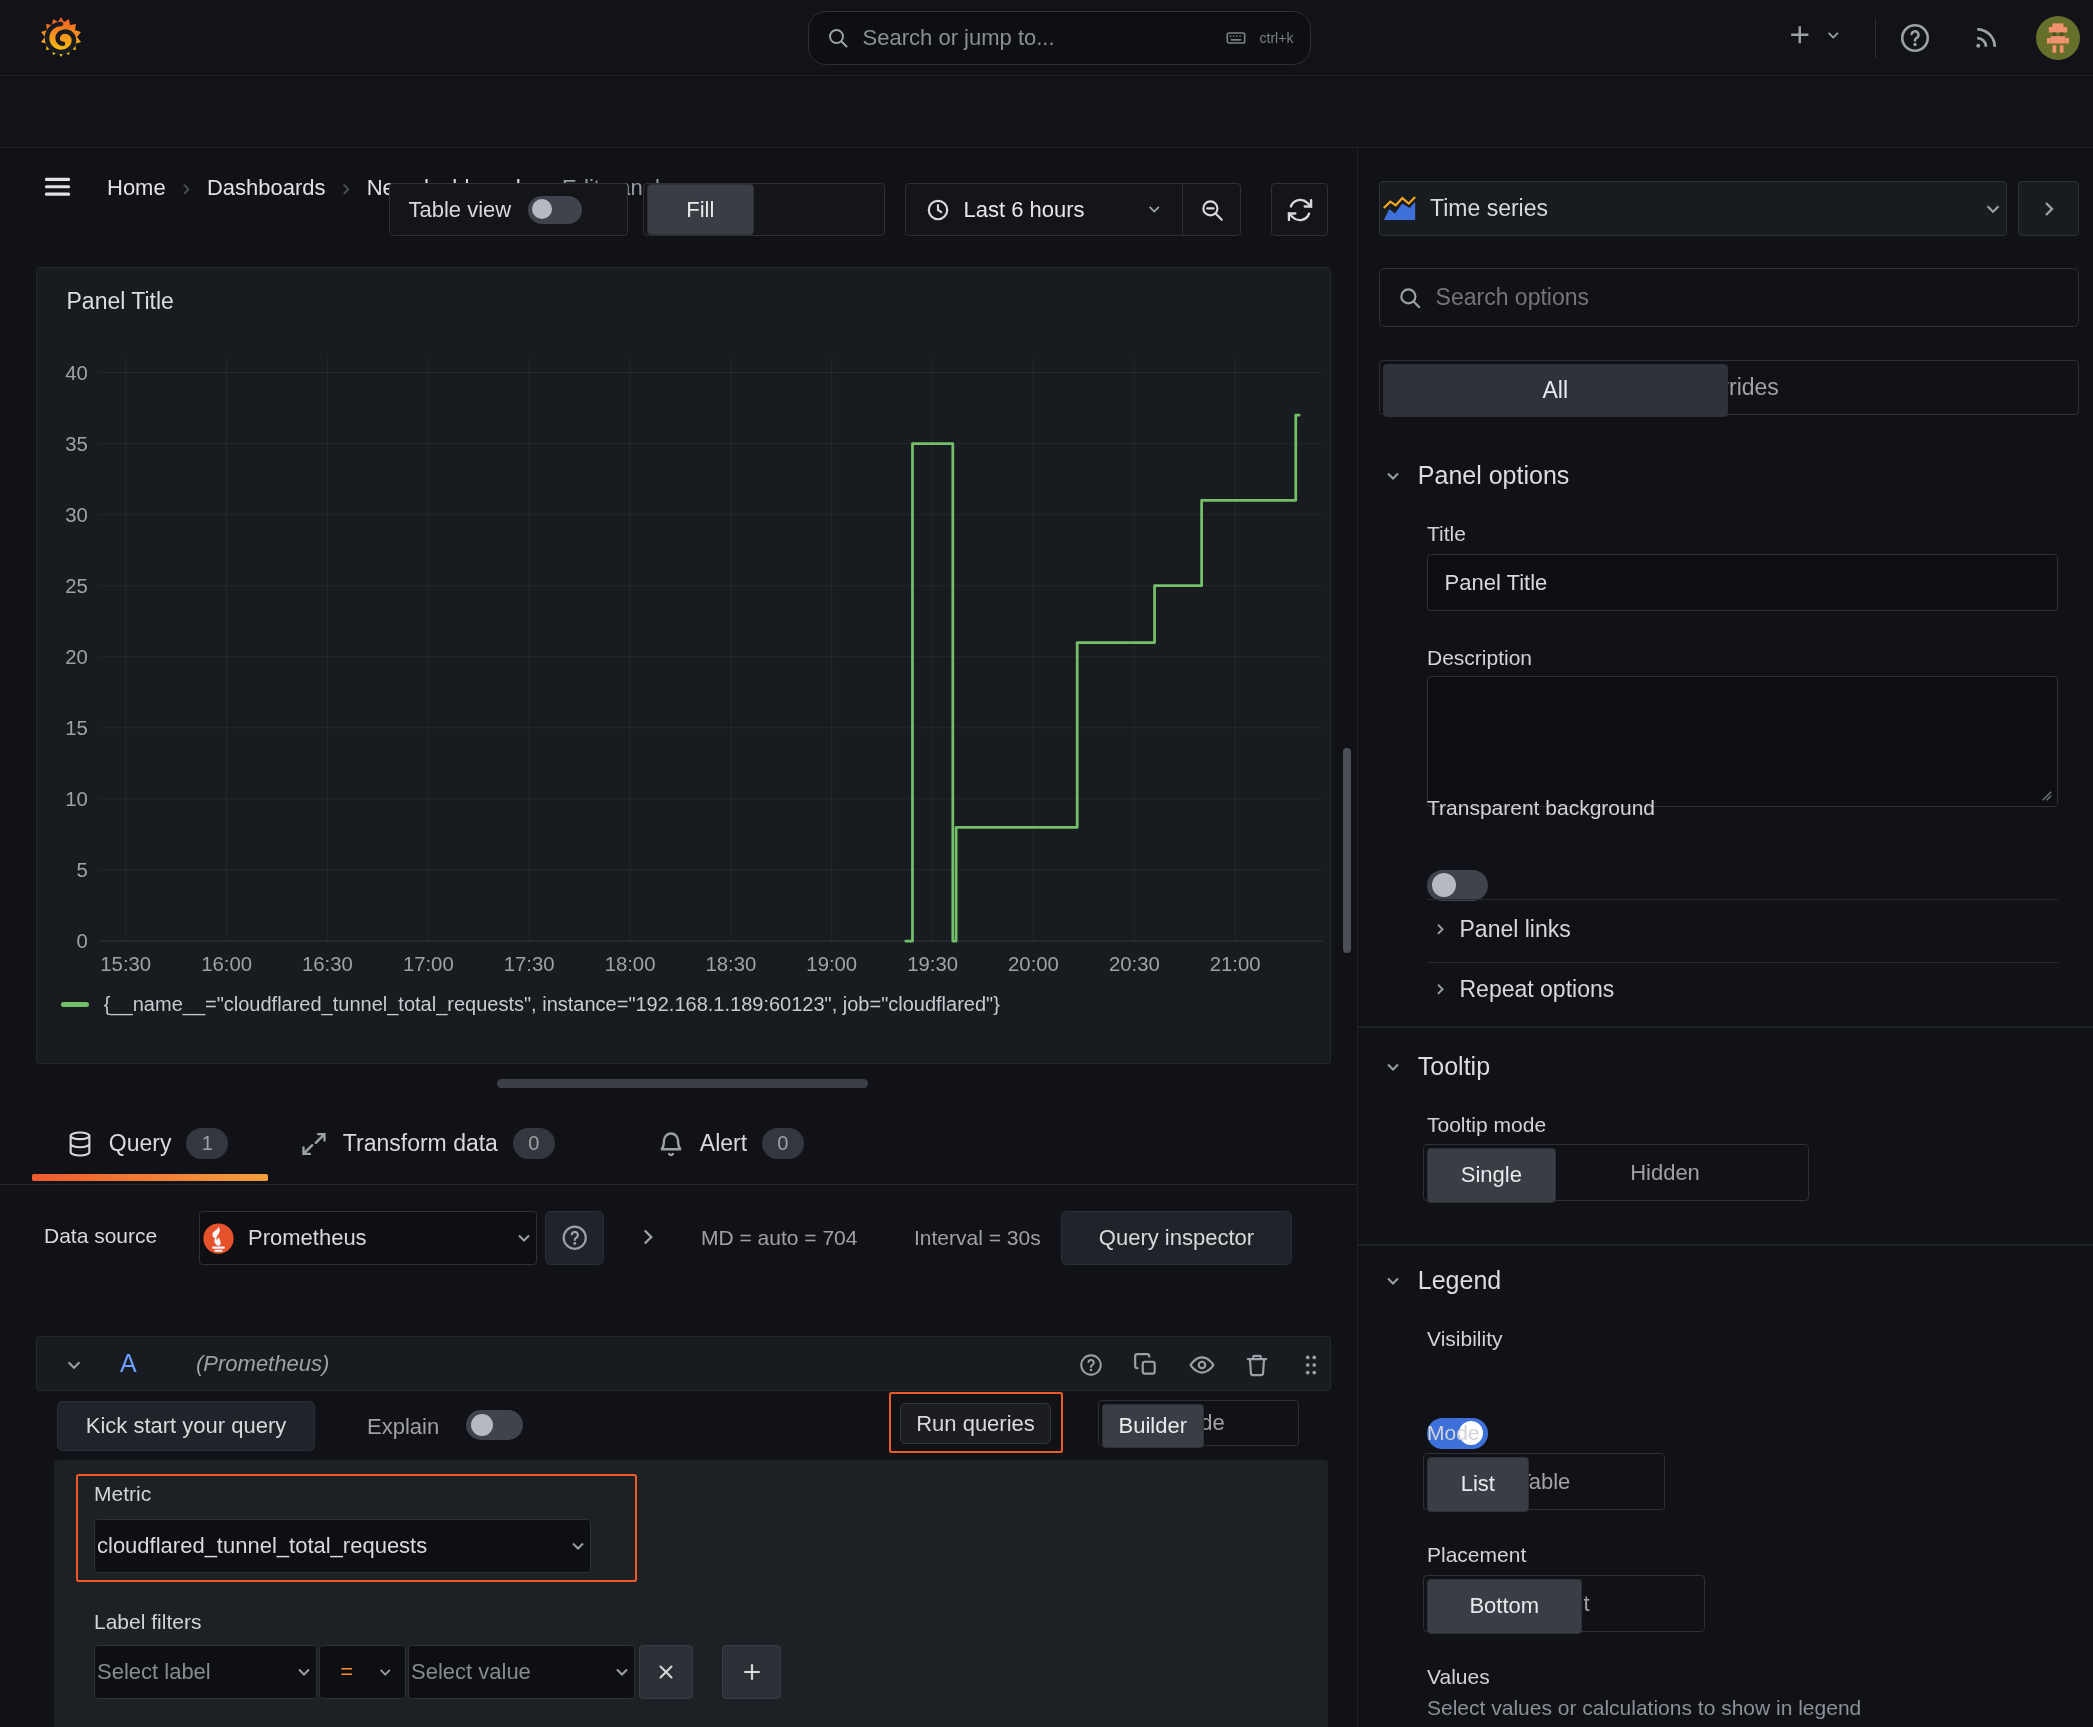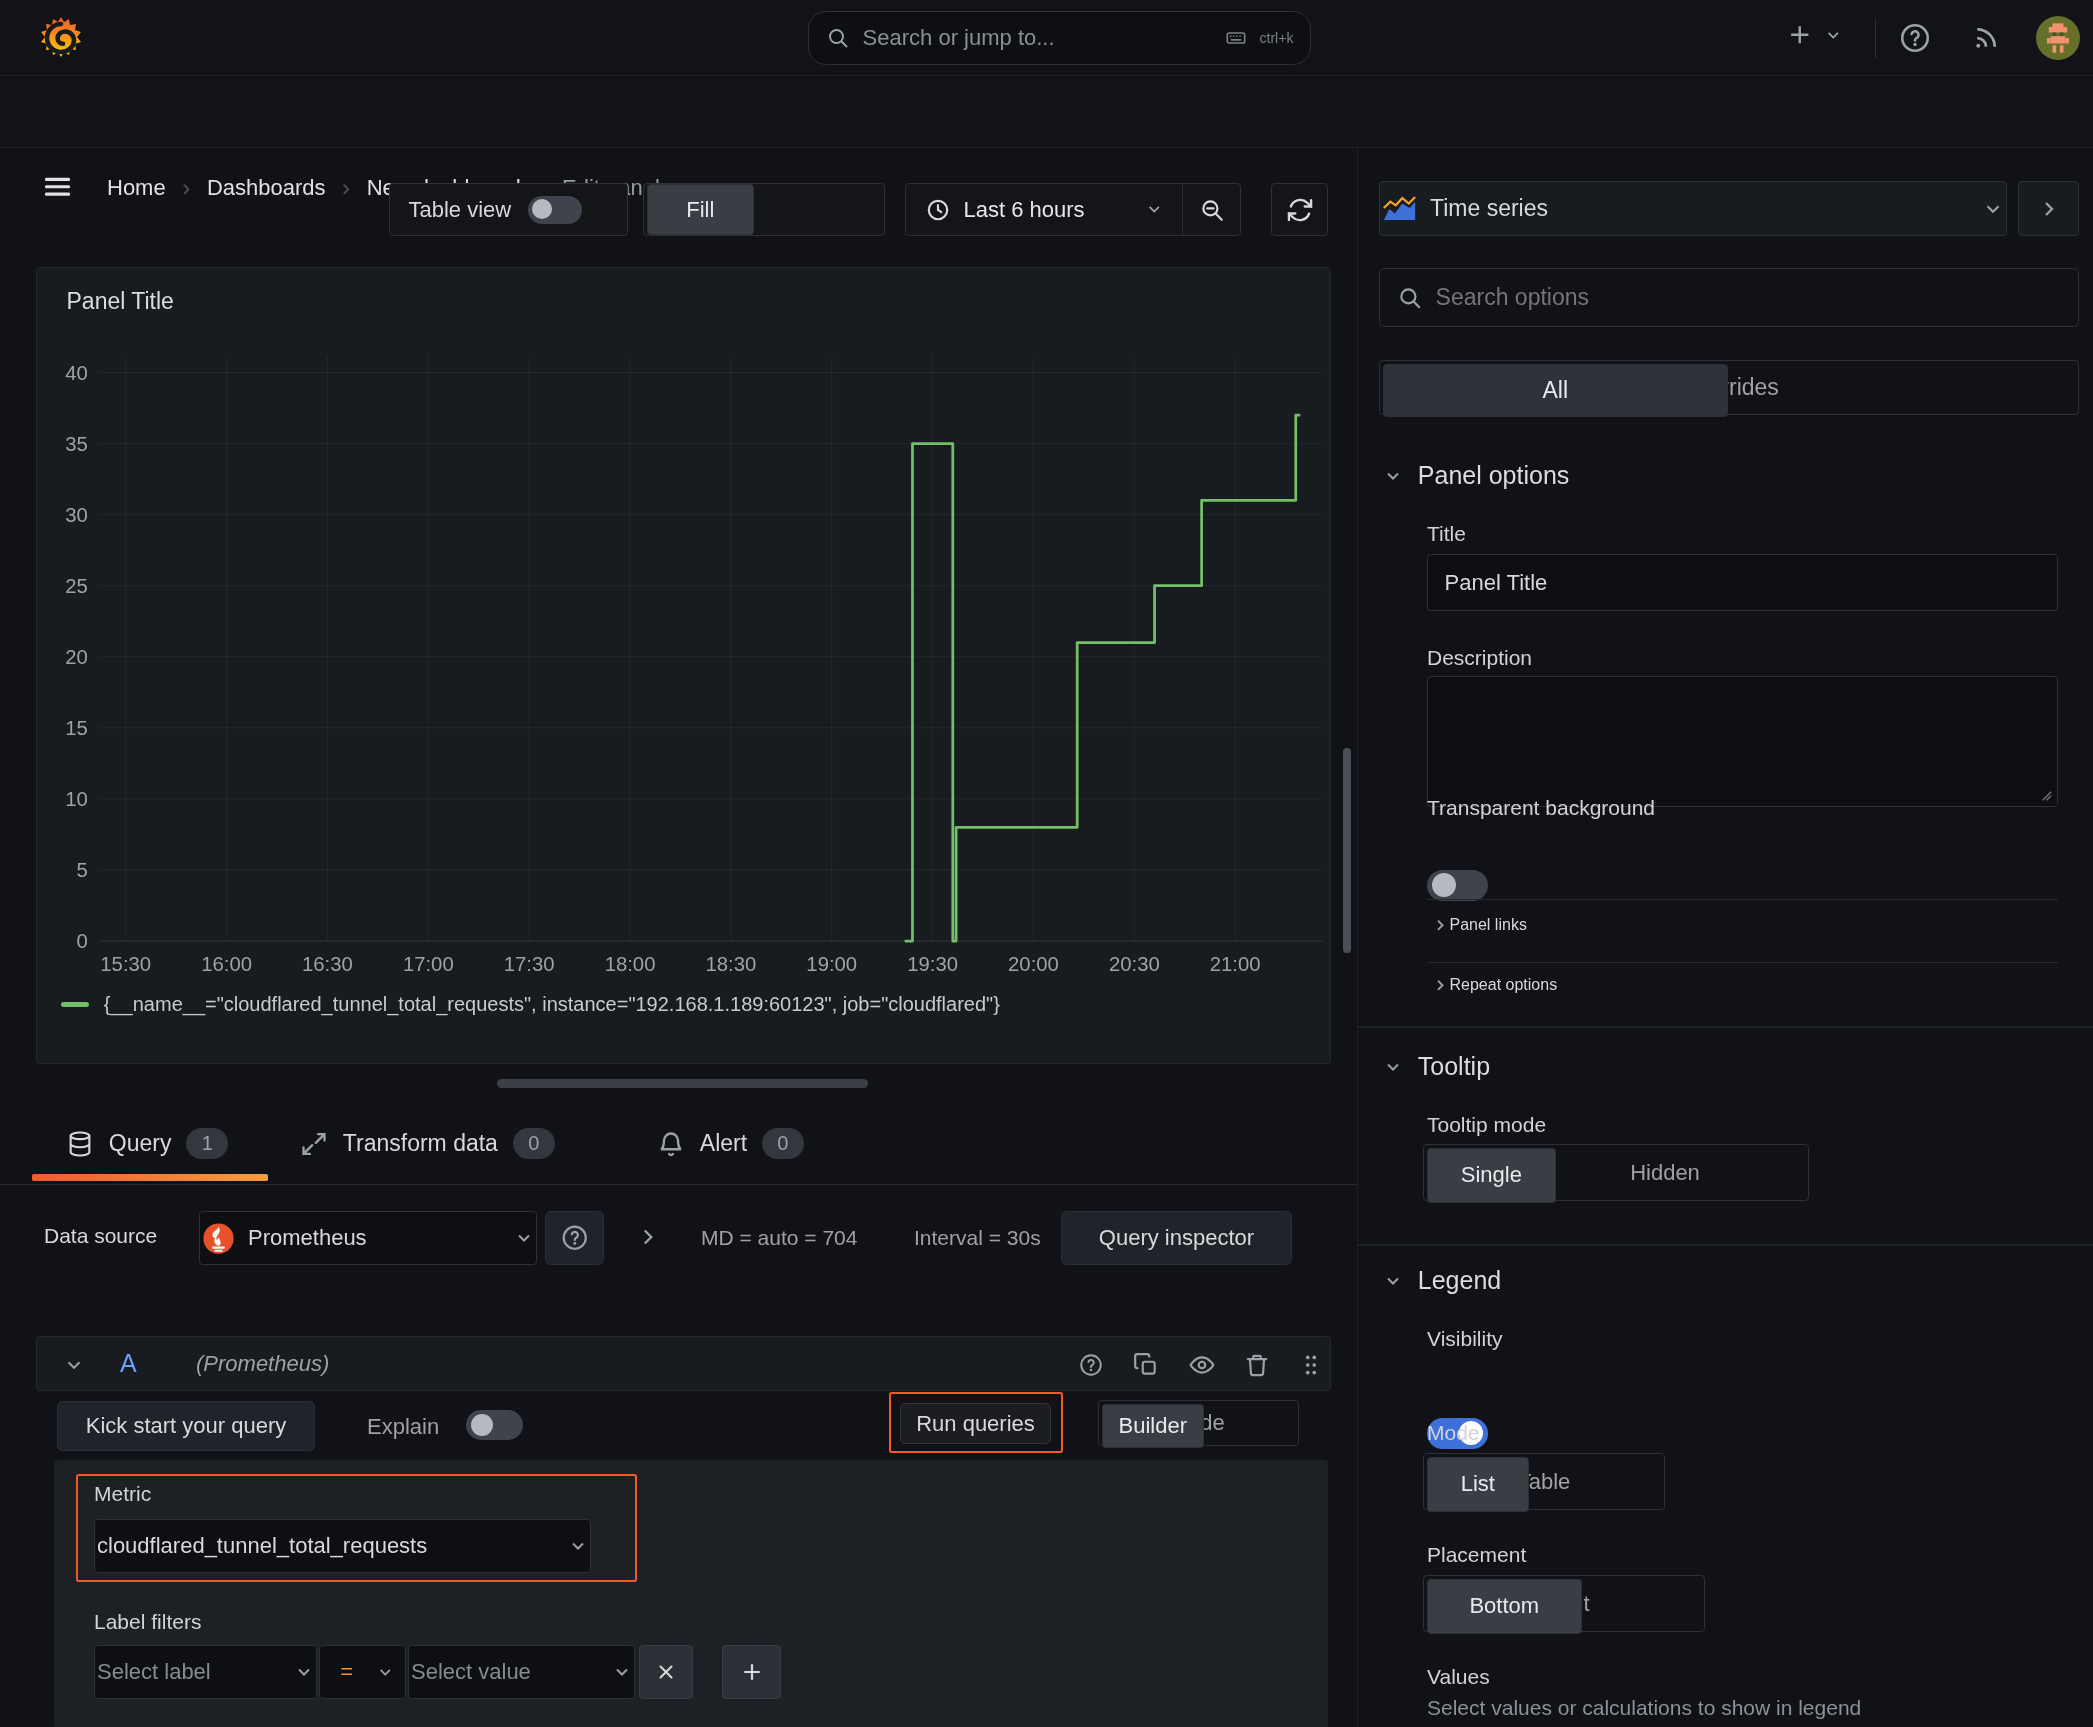--- a/index.html
+++ b/index.html
@@ -42,21 +42,21 @@
 .tab-underline{position:absolute;left:32px;top:1174px;width:236px;height:6.5px;border-radius:1.8px;background:linear-gradient(90deg,#ee5b2e,#f59e3d)}
 
 .sel{position:absolute;background:#0e0f13;border:0.9px solid #2e3036;border-radius:3.7px;display:flex;align-items:center;padding:0 2px;font-size:22px;color:#d8d9da;gap:13px}
 .sel .grow{flex:1}
 .ph{color:#878a91}
 .lbl{position:absolute;font-size:21px;color:#d2d3d9}
 .hint{position:absolute;font-size:21px;color:#8d9097}
 .graytxt{color:#9fa1a4;font-size:21px}
 .inp{position:absolute;background:#0e0f13;border:0.9px solid #2e3036;border-radius:3.7px;color:#d8d9da;font-size:22px;font-family:inherit;padding:0 16.6px;outline:0}
 .sech{position:absolute;display:flex;align-items:center;gap:14.8px;font-size:25px;font-weight:500;color:#dcdde2}
-.crow{position:absolute;display:flex;align-items:center;gap:0;font-size:16px;color:#d8d9da}
+.crow{position:absolute;display:flex;align-items:center;gap:10px;font-size:23px;color:#d8d9da}
 .hr{position:absolute;height:0.9px;background:#26282e}
 .hr2{position:absolute;height:1.8px;background:#1e2128}
 
 .toggle{width:61px;height:31px;border-radius:15.7px;background:#3f434c;position:relative;flex:none}
 .toggle .knob{width:24px;height:24px;border-radius:50%;background:#b6b9c0;position:absolute;top:3.7px;left:4.6px}
 .toggle.on{background:#3d71d9}
 .toggle.on .knob{left:auto;right:4.6px;background:#fff}
 .annot{position:absolute;border:2.8px solid #f05a28;border-radius:2.8px}
 .editorpane{position:absolute;left:54px;top:1460px;width:1274px;height:268px;background:#1d2025;border-radius:3.7px}
 .sqbtn{position:absolute;background:#2d3036;border:0.9px solid #3a3d43;border-radius:3.7px;display:flex;align-items:center;justify-content:center}

